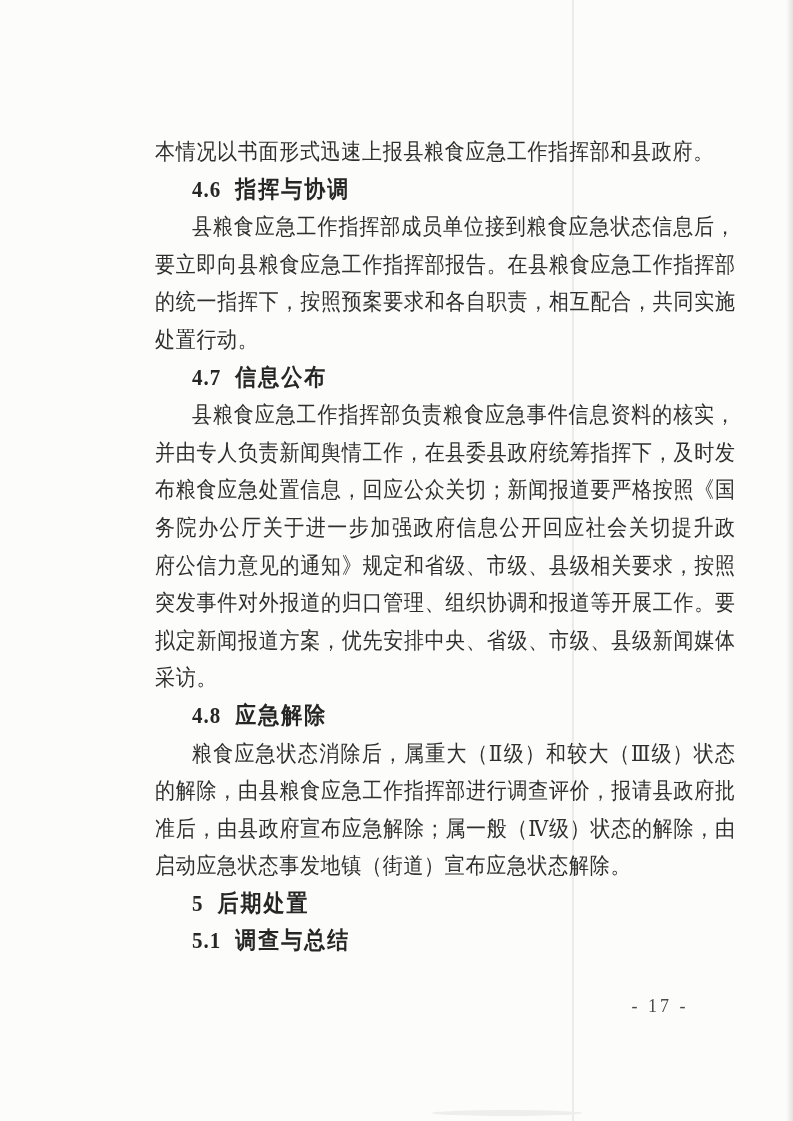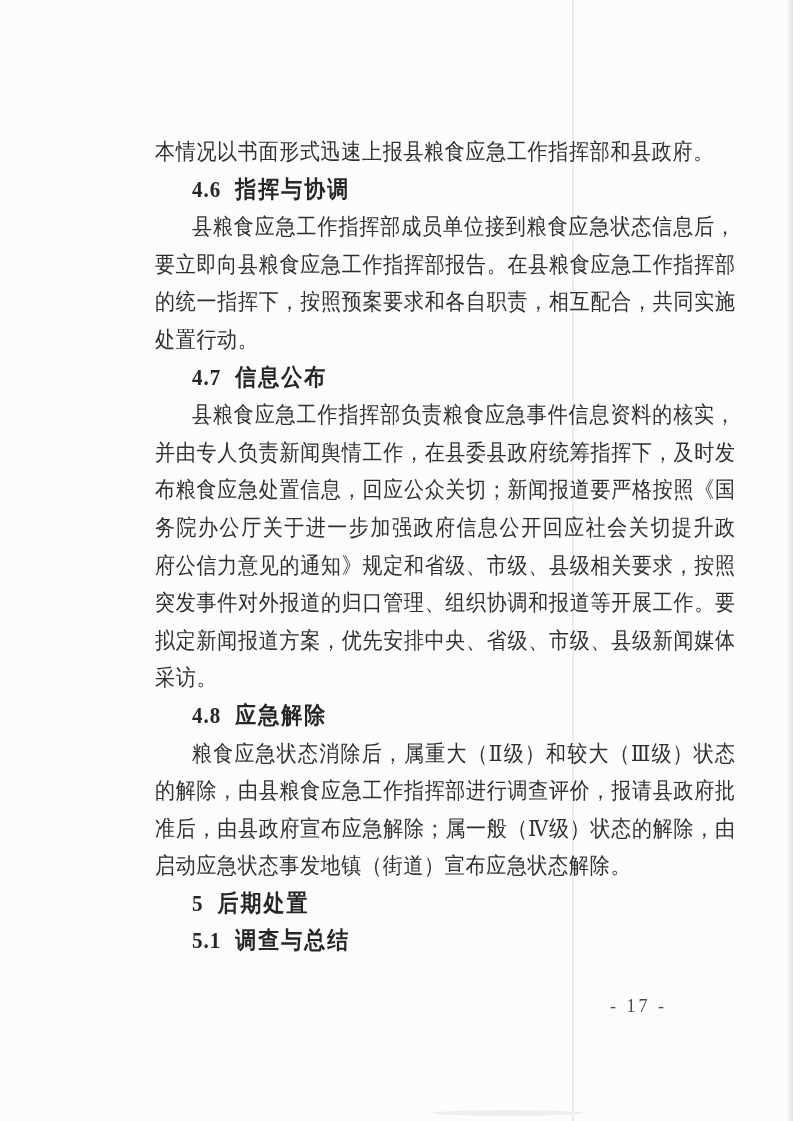--- a/index.html
+++ b/index.html
@@ -63,20 +63,21 @@
   }
   .hnum {
     font-family: "Liberation Serif", "DejaVu Serif", serif;
     margin-right: 14px;
     letter-spacing: 1px;
   }
   .htitle { letter-spacing: 2px; }
   .page-number {
     position: absolute;
     left: 610px; top: 996px; width: 100px;
+    text-align: center;
     font-size: 18px;
     color: #4a4a4a;
     letter-spacing: 3px;
     font-family: "Liberation Serif", "DejaVu Serif", serif;
   }
 </style>
 </head>
 <body>
 
 <div class="page">

